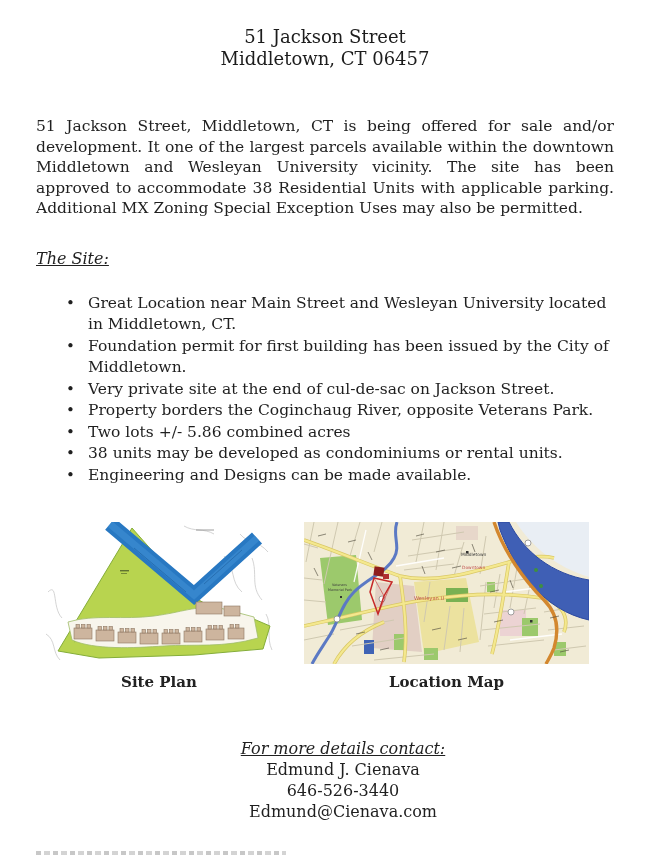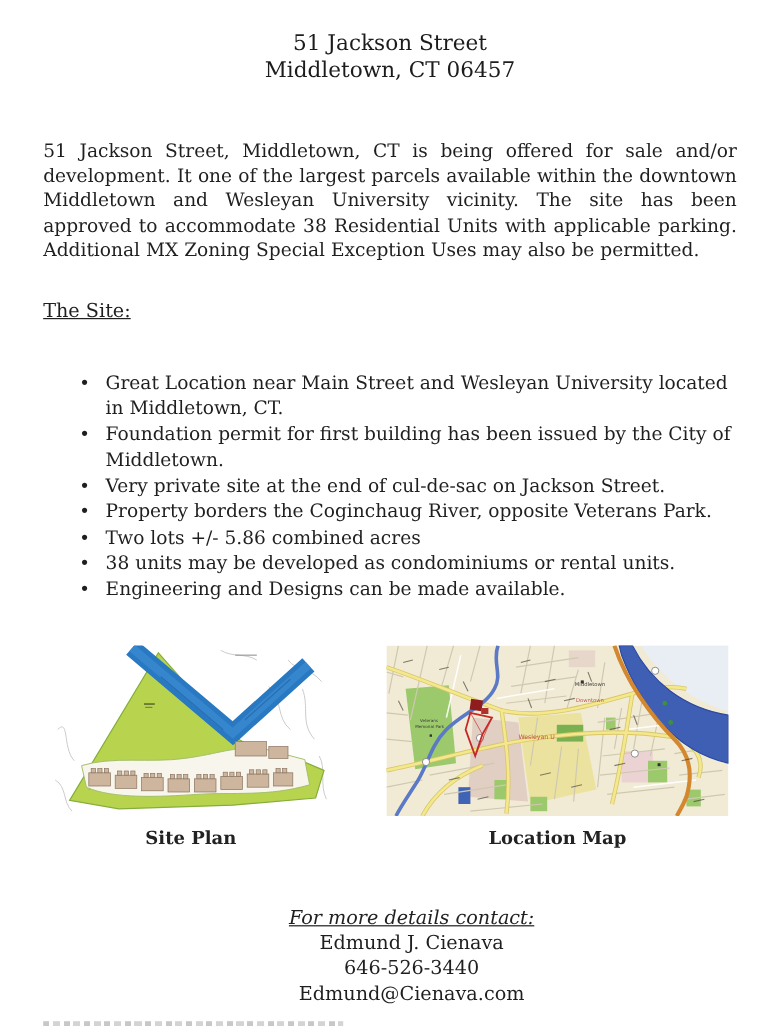--- a/index.html
+++ b/index.html
@@ -13,32 +13,32 @@
   }
   .doc-header { padding-top:26px; text-align:center; font-size:18px; line-height:22px; color:#1c1c1c; }
   .intro {
     margin:46px 36px 0 36px;
     font-size:15.5px; line-height:20.5px;
     text-align:justify;
   }
   .site-heading {
     margin:30px 36px 0 36px;
     font-size:16px; font-weight:normal;
-    text-decoration:underline;
-  }
-  ul.bullets { margin:41px 30px 0 64px; padding:0; list-style:none; }
+    font-style:italic; text-decoration:underline;
+  }
+  ul.bullets { margin:25px 30px 0 64px; padding:0; list-style:none; }
   ul.bullets li {
     position:relative; padding-left:24px;
     font-size:15.5px; line-height:21.5px;
     margin:0;
   }
   ul.bullets li::before {
     content:"•"; position:absolute; left:2px; top:0; font-size:15px;
   }
-  .figures { display:flex; align-items:flex-start; margin:36px 12px 0 44px; gap:48px; }
+  .figures { display:flex; align-items:flex-start; margin:36px 12px 0 44px; gap:30px; }
   figure { margin:0; text-align:center; }
   figcaption { margin-top:5px; font-size:15px; font-weight:bold; color:#222222; }
   .contact { margin:47px 0 0 36px; font-size:16px; line-height:21px;text-align:center; }
   .contact-heading { font-style:italic; text-decoration:underline; }
   .cutoff {
     position:absolute; left:36px; bottom:0; width:250px; height:4px;
     background:repeating-linear-gradient(90deg,#9a9a9a 0 5px, transparent 5px 8px, #b0b0b0 8px 14px, transparent 14px 17px);
     opacity:0.55;
   }
 </style>

